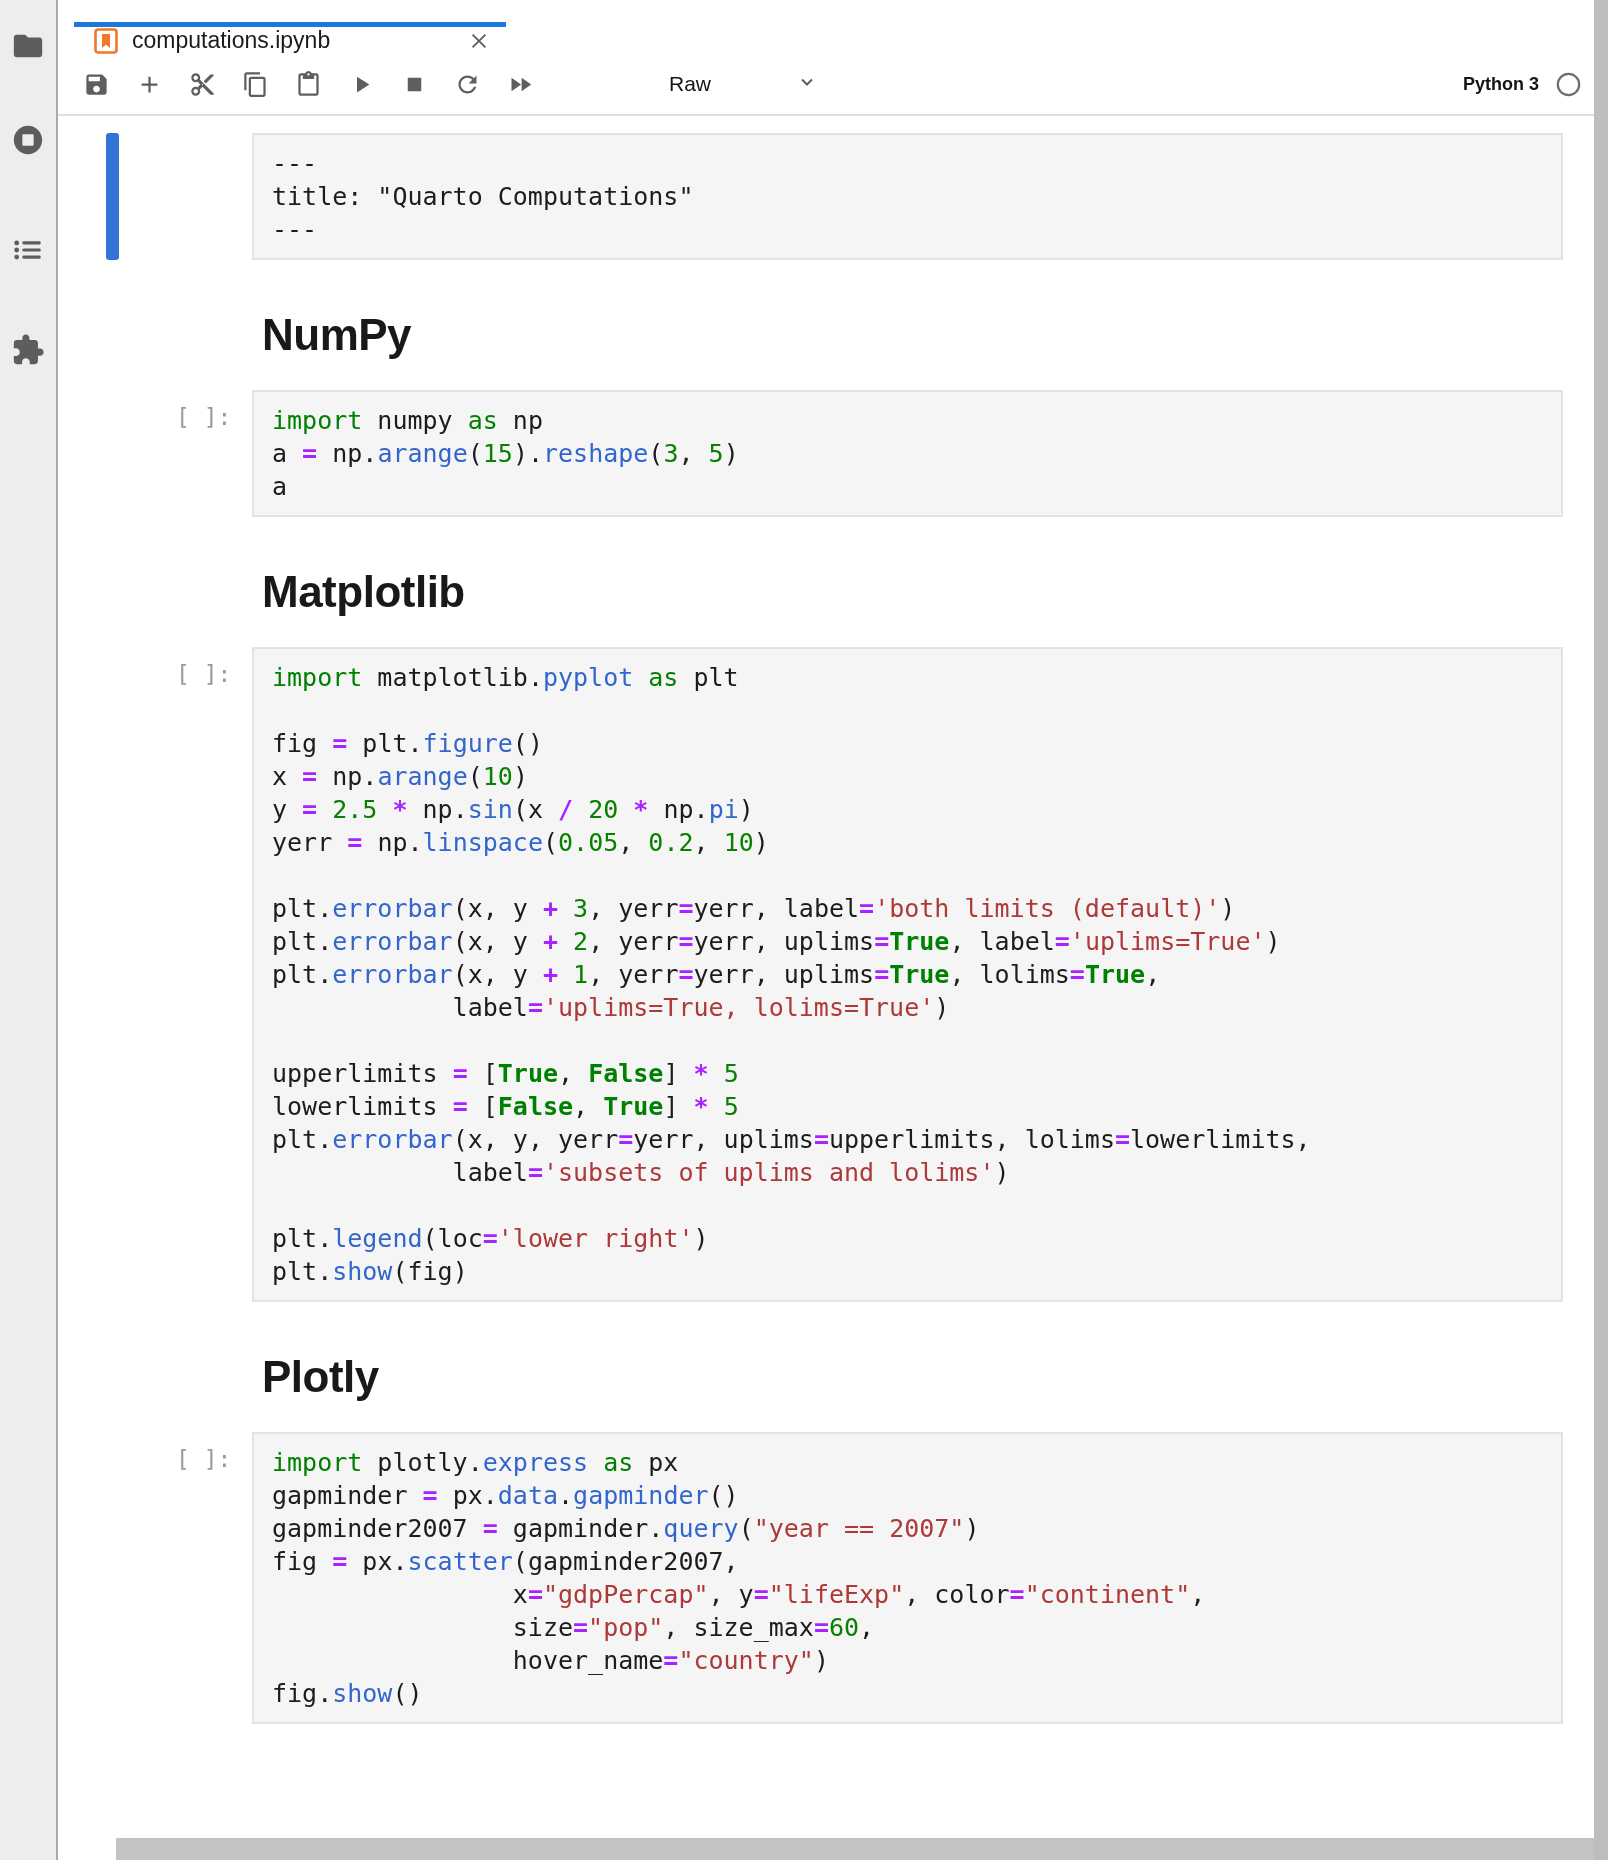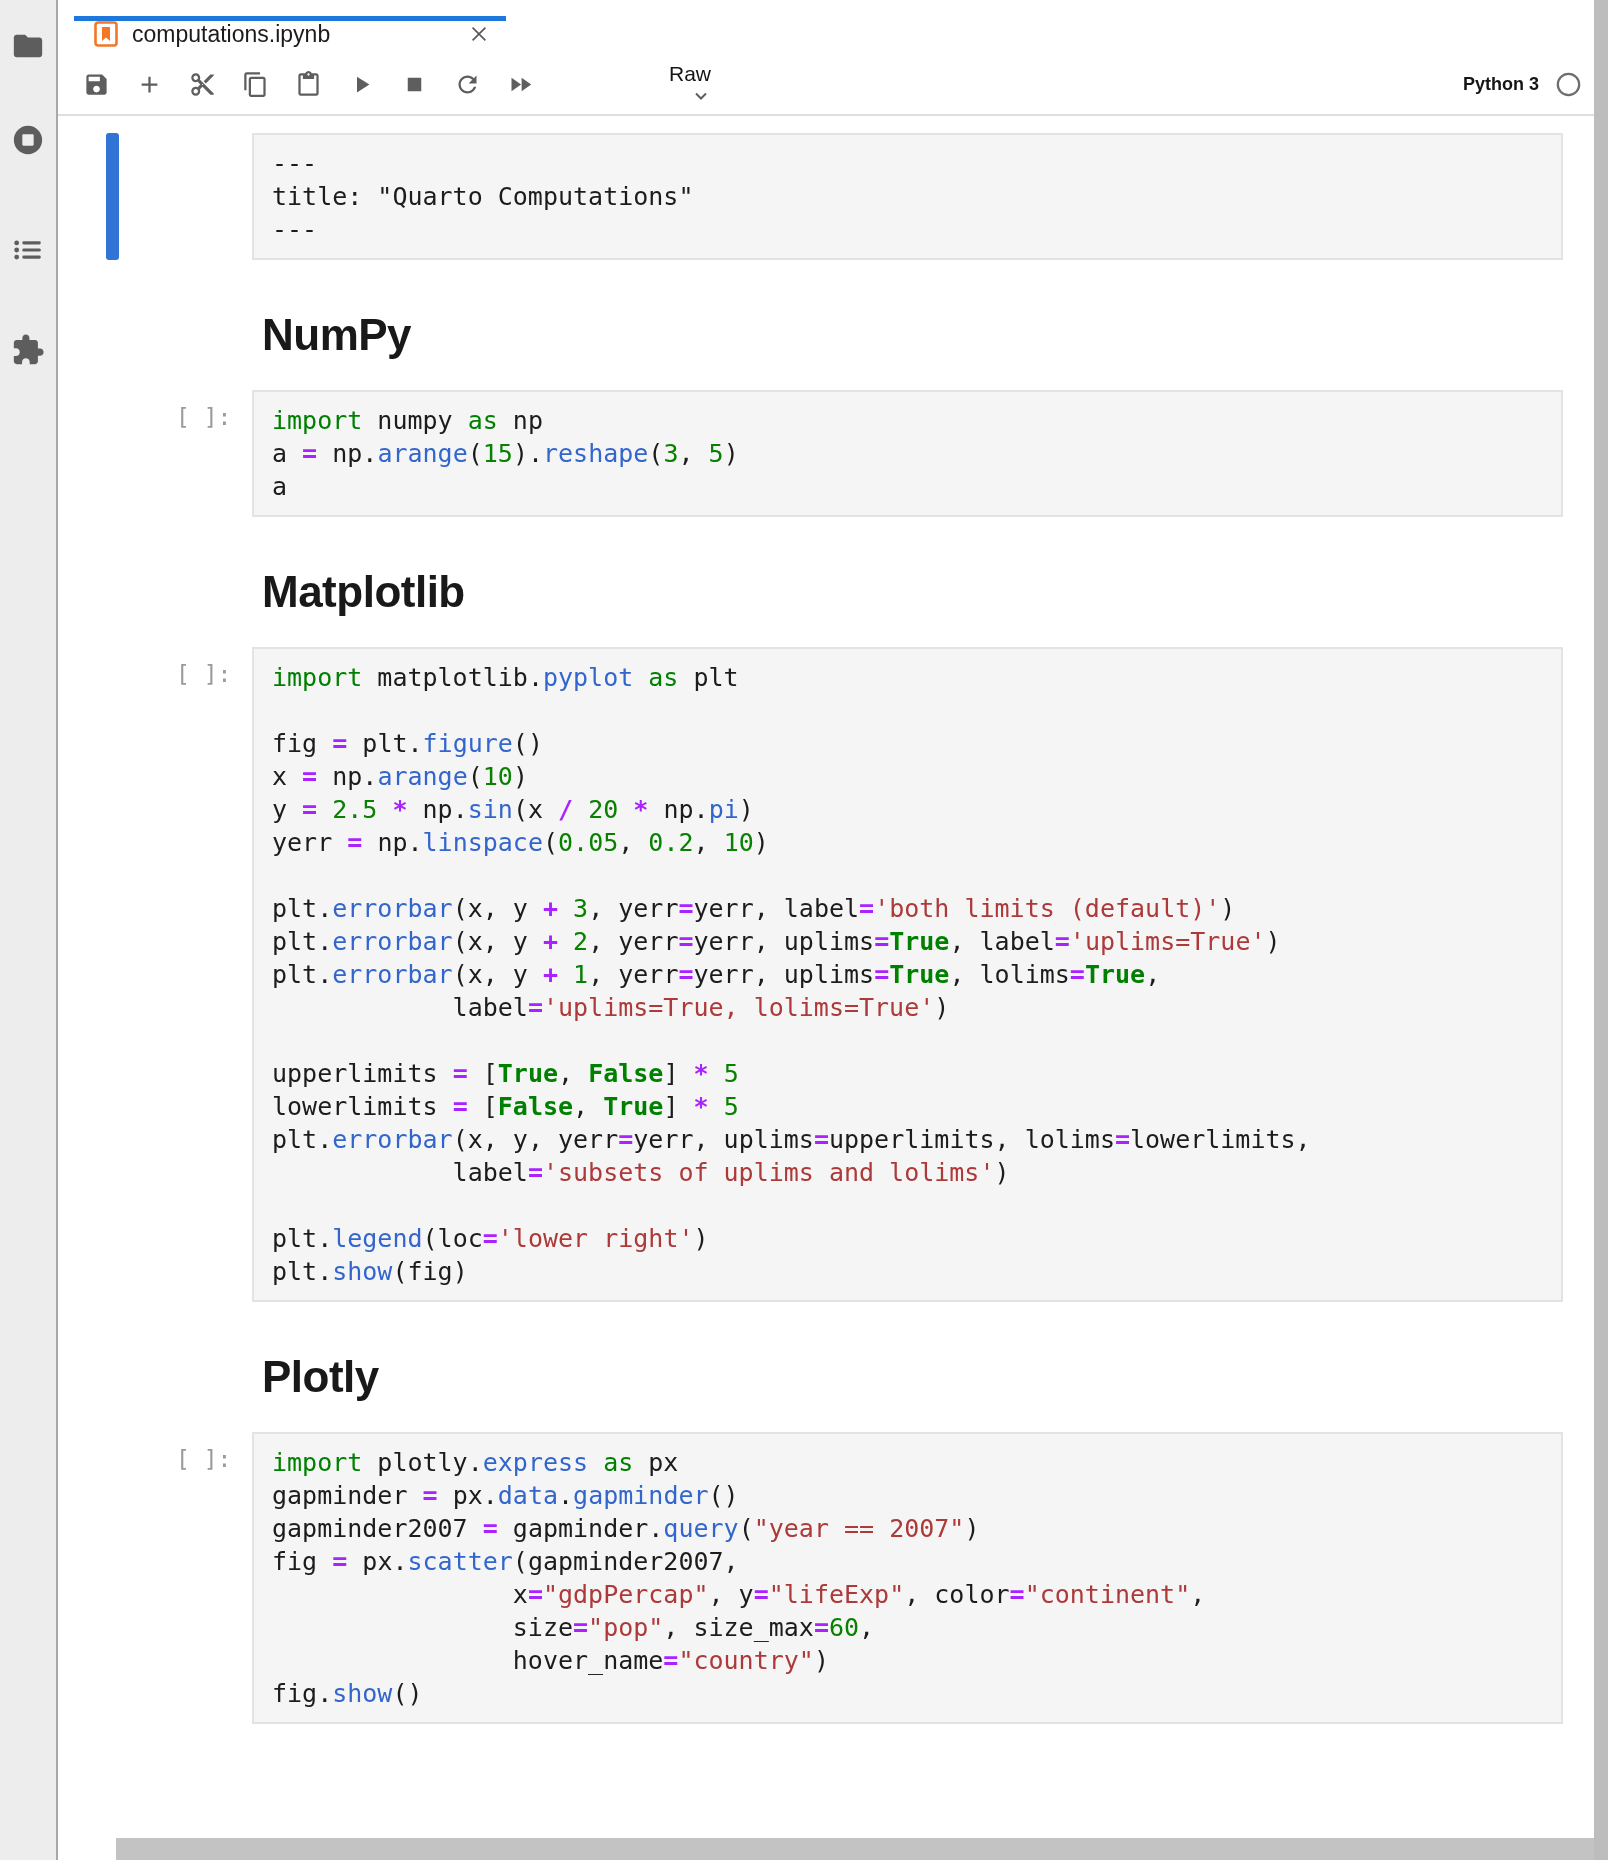--- a/index.html
+++ b/index.html
@@ -10,33 +10,33 @@
   .sidebar{position:absolute;left:0;top:0;bottom:0;width:56px;background:#ededed;border-right:2px solid #a8a8a8;z-index:6;}
   .side-icon{position:absolute;left:11px;width:34px;height:34px;color:#5d5d5d;}
   .side-icon svg{width:34px;height:34px;display:block;fill:currentColor;}
 
   
   .scroll-strip{position:absolute;right:0;top:0;bottom:0;width:14px;background:#bdbdbd;z-index:6;}
 
   .main{position:absolute;left:58px;top:0;right:14px;bottom:0;background:#ffffff;}
 
   
-  .tabbar{position:relative;height:54px;background:#ffffff;display:flex;align-items:center;}
+  .tabbar{position:relative;height:54px;background:#ffffff;display:flex;align-items:flex-end;}
   .tab{margin-top:9px;margin-left:16px;width:432px;background:#ffffff;border-top:5px solid #1c78dd;display:flex;align-items:center;padding:0 16px 0 20px;box-sizing:border-box;}
   .tab-icon{width:24px;height:26px;margin-right:14px;flex:none;}
   .tab-title{font-size:23px;color:#1b1b1b;flex:1;white-space:nowrap;}
   .tab-close{width:22px;height:22px;color:#585858;flex:none;margin-left:14px;}
   .tab-close svg{width:22px;height:22px;display:block;}
   .tab-fill{flex:1;background:#c3c3c3;}
 
   
   .toolbar{height:62px;border-bottom:2px solid #dedede;display:flex;align-items:center;padding:0 10px 0 22px;box-sizing:border-box;background:#fff;}
   .tbtn{width:32px;height:32px;margin-right:21px;color:#5e5e5e;cursor:pointer;flex:none;display:flex;align-items:center;justify-content:center;}
   .tbtn svg{width:27px;height:27px;fill:currentColor;display:block;}
-  .celltype{display:flex;align-items:flex-end;margin-left:48px;cursor:pointer;flex-direction:column;}
+  .celltype{display:flex;align-items:flex-start;margin-left:112px;cursor:pointer;}
   .celltype .ct-label{font-size:21px;color:#151515;}
   .celltype svg{width:20px;height:20px;margin-left:86px;color:#5e5e5e;}
   .tb-spacer{flex:1;}
   .kernel{font-size:18px;color:#151515;margin-right:16px;cursor:pointer;font-weight:bold;}
   .kernel-status{width:27px;height:27px;color:#6e6e6e;cursor:pointer;margin-right:2px;}
   .kernel-status svg{width:27px;height:27px;display:block;}
 
   
   .content{position:relative;padding-top:17px;background:#fff;}
   .cell-row{position:relative;margin-left:194px;width:1311px;box-sizing:border-box;}

